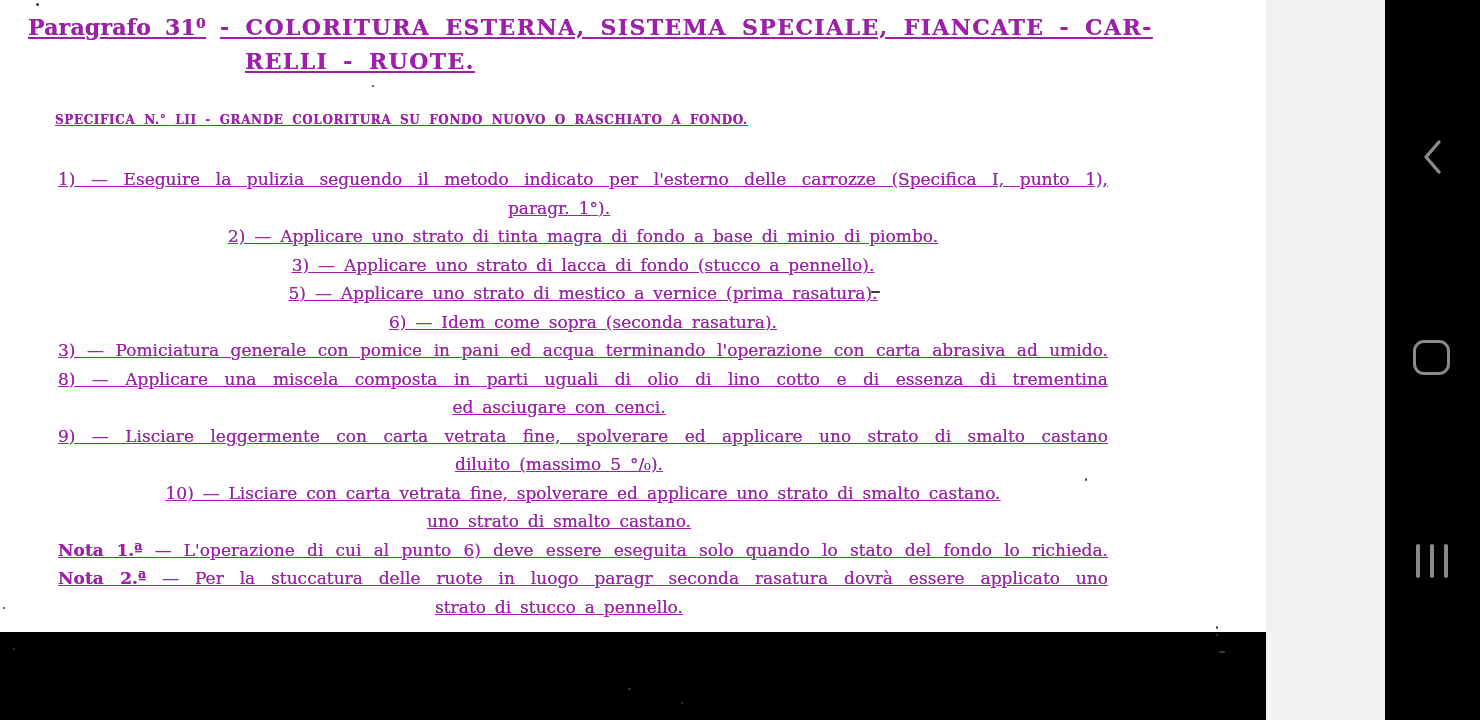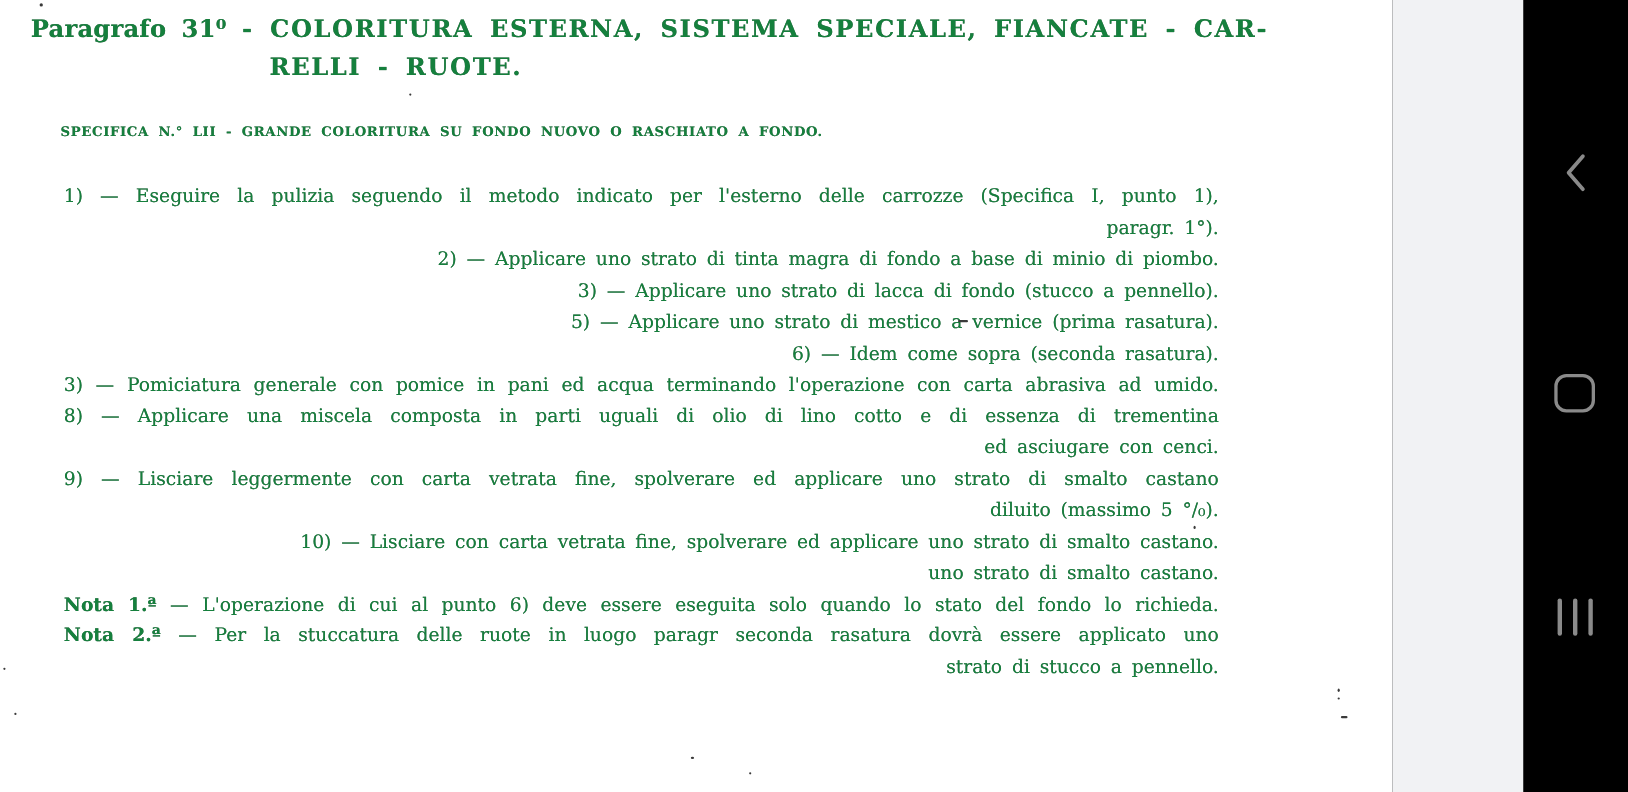--- a/index.html
+++ b/index.html
@@ -4,23 +4,24 @@
 <style>
   html,body{margin:0;padding:0;}
   body{
     width:1480px;height:720px;overflow:hidden;background:#000;
     font-family:"DejaVu Serif","Liberation Serif",serif;
   }
   .screen{position:relative;width:1480px;height:720px;}
 
   
   .page{
-    position:absolute;left:0;top:0;width:1266px;height:720px;
-    background:#ffffff;color:#15803d;
+    position:absolute;left:0;top:0;width:1266px;height:632px;
+    background:#ffffff;color:#a21caf;
     text-shadow:0 0 0.4px rgba(0,0,0,0.55);
+    text-decoration:underline;
   }
   .gutter{
     position:absolute;left:1266px;top:0;width:119px;height:720px;
     background:#f1f2f4;
   }
   .navbar{
     position:absolute;left:1385px;top:0;width:95px;height:720px;
     background:#000000;
   }
 
@@ -37,21 +38,21 @@
   .subheading{
     margin:34px 0 0 55px;font-size:12px;font-weight:bold;line-height:24px;
     letter-spacing:0.6px;word-spacing:4px;white-space:nowrap;
   }
 
   .bodytext{
     margin:33px 12px 0 10px;width:1098px;
     font-size:17px;line-height:28.5px;word-spacing:3.5px;
   }
   .jline{display:block;text-align:justify;text-align-last:justify;}
-  .lline{display:block;text-align:right;}
+  .lline{display:block;text-align:center;}
   .ind{text-indent:48px;}
   .bold{font-weight:bold;}
 
   
   .speck{position:absolute;background:#3a3a3a;border-radius:50%;}
 
   
   .nav-btn{position:absolute;display:block;background:transparent;border:none;padding:0;cursor:pointer;}
   .back-btn{left:36px;top:139px;width:22px;height:36px;}
   .home-btn{left:28px;top:339px;width:38px;height:36px;}

